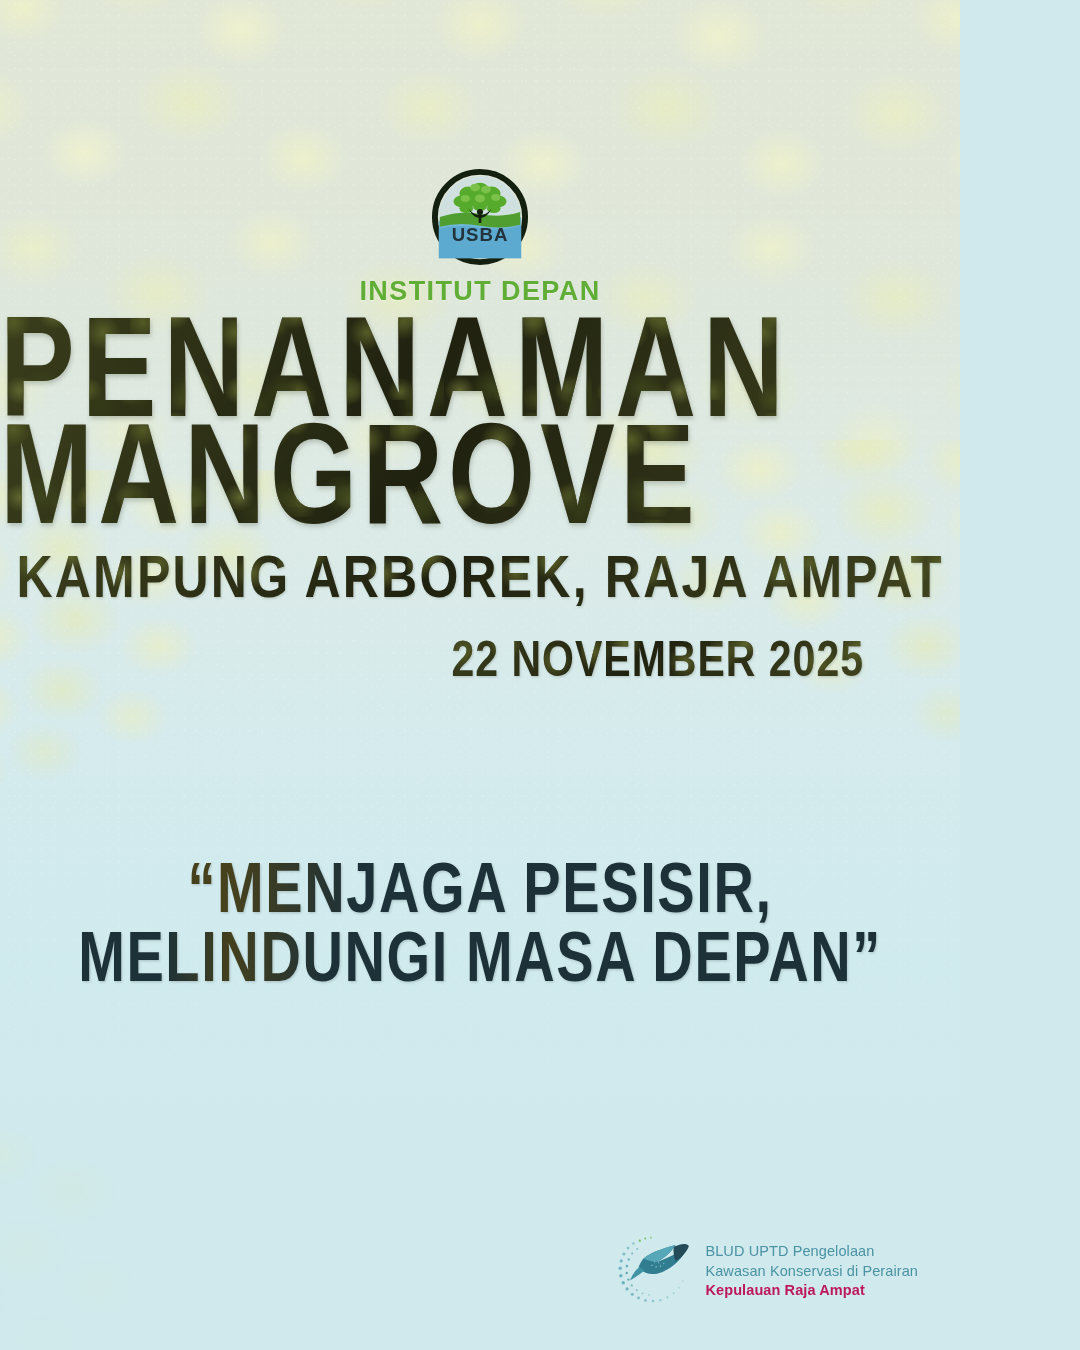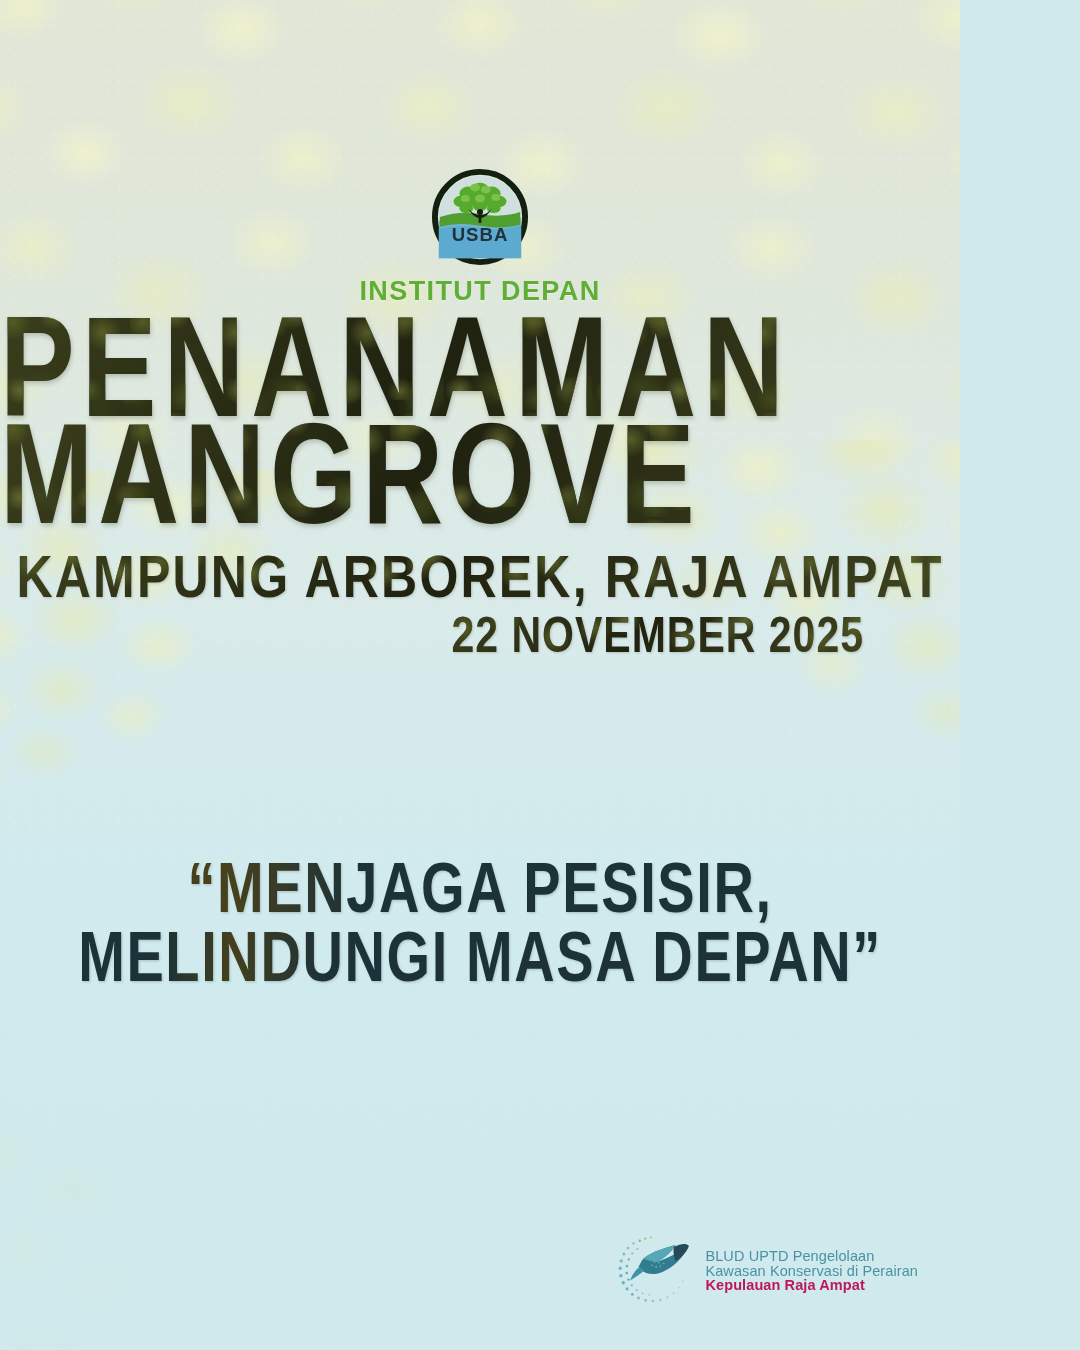--- a/index.html
+++ b/index.html
@@ -237,21 +237,21 @@
     display:inline-block;
     font-family:"Liberation Sans", sans-serif;
     font-weight:bold;
     font-size:50px;
     letter-spacing:2.2px;
     transform:scaleY(1.18);
     filter:drop-shadow(1px 1px 1px rgba(60,70,50,.22));
   }
 
   .date-row{
-    position:absolute; top:612px; right:96px;
+    position:absolute; top:636px; right:96px;
     text-align:right;
   }
   .date{
     display:inline-block;
     font-family:"Liberation Sans", sans-serif;
     font-weight:bold;
     font-size:41px;
     letter-spacing:1px;
     transform:scaleY(1.2);
     filter:drop-shadow(1px 1px 1px rgba(60,70,50,.22));
@@ -291,20 +291,21 @@
 
   
   .partner{
     position:absolute; right:42px; bottom:36px;
     display:flex; align-items:center; gap:6px;
   }
   .partner-mark{ width:84px; height:84px; flex:0 0 auto; }
   .partner-text{
     display:flex; flex-direction:column;
     justify-content:center;
+    gap:5px;
     padding-bottom:2px;
   }
   .pt-line{
     font-family:"Liberation Sans", sans-serif;
     font-size:14.5px;
     letter-spacing:.1px;
     color:#4a93a3;
     white-space:nowrap;
     line-height:1;
   }

